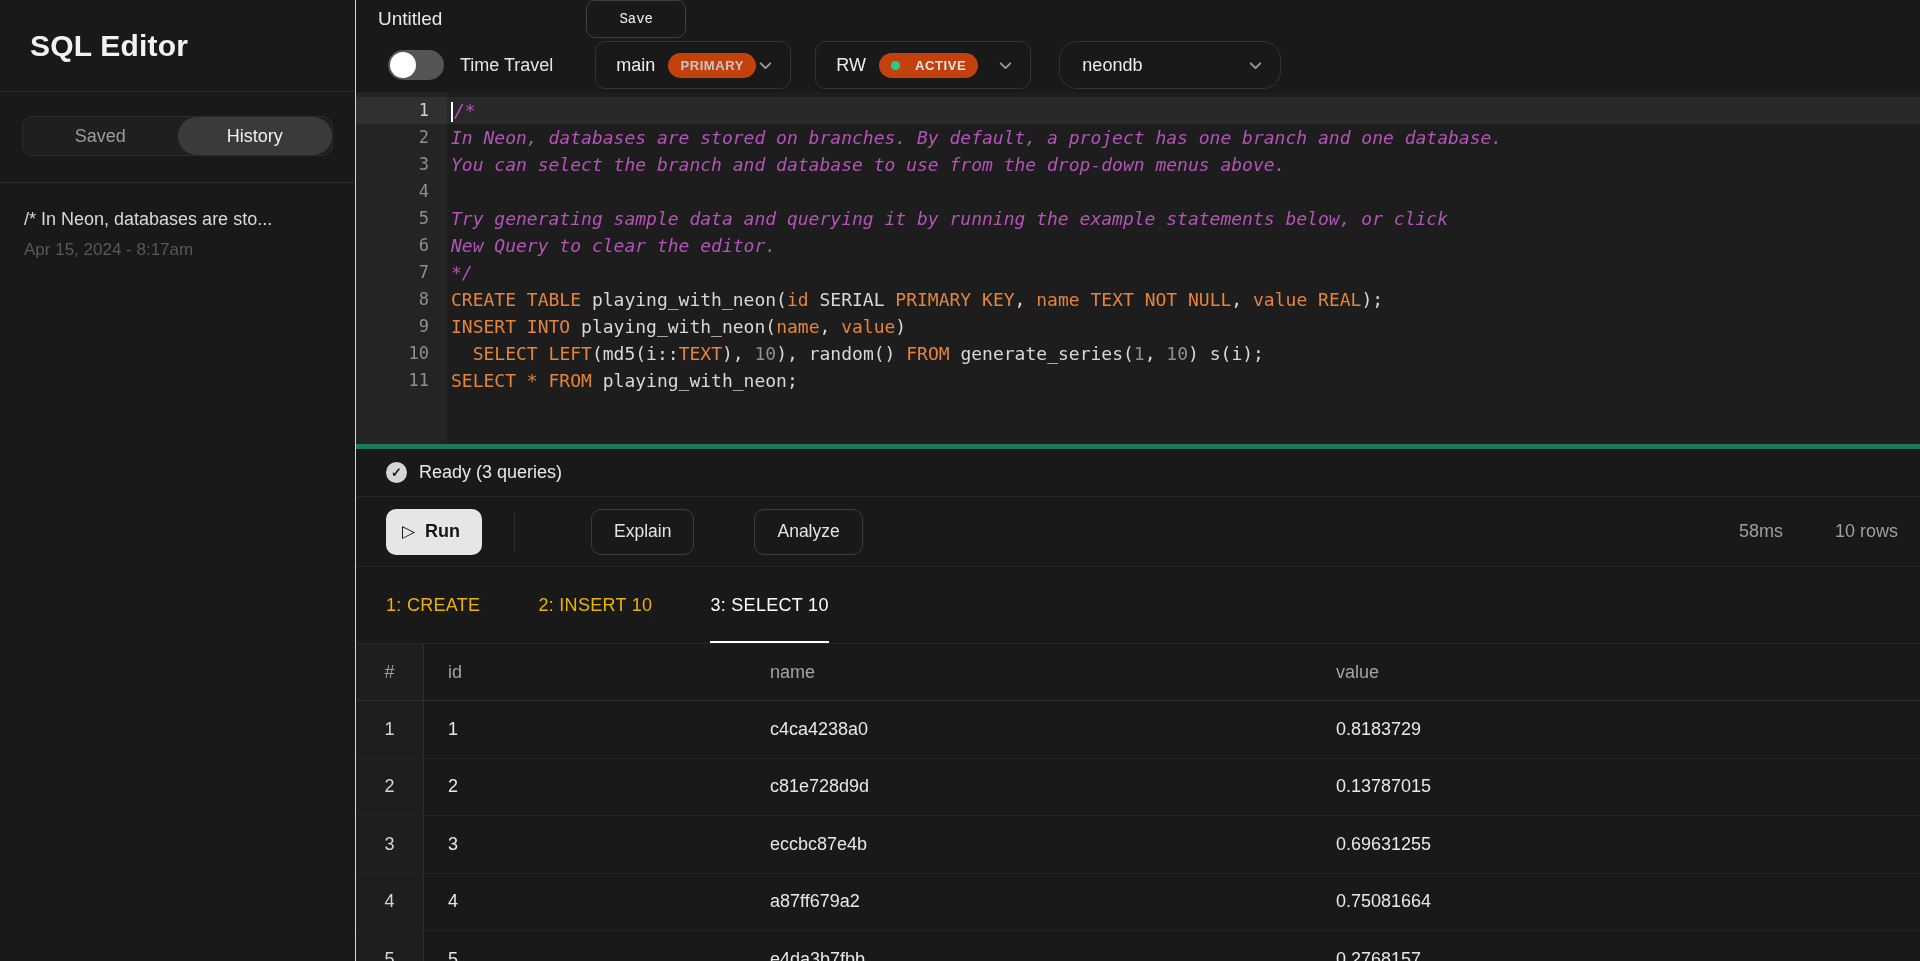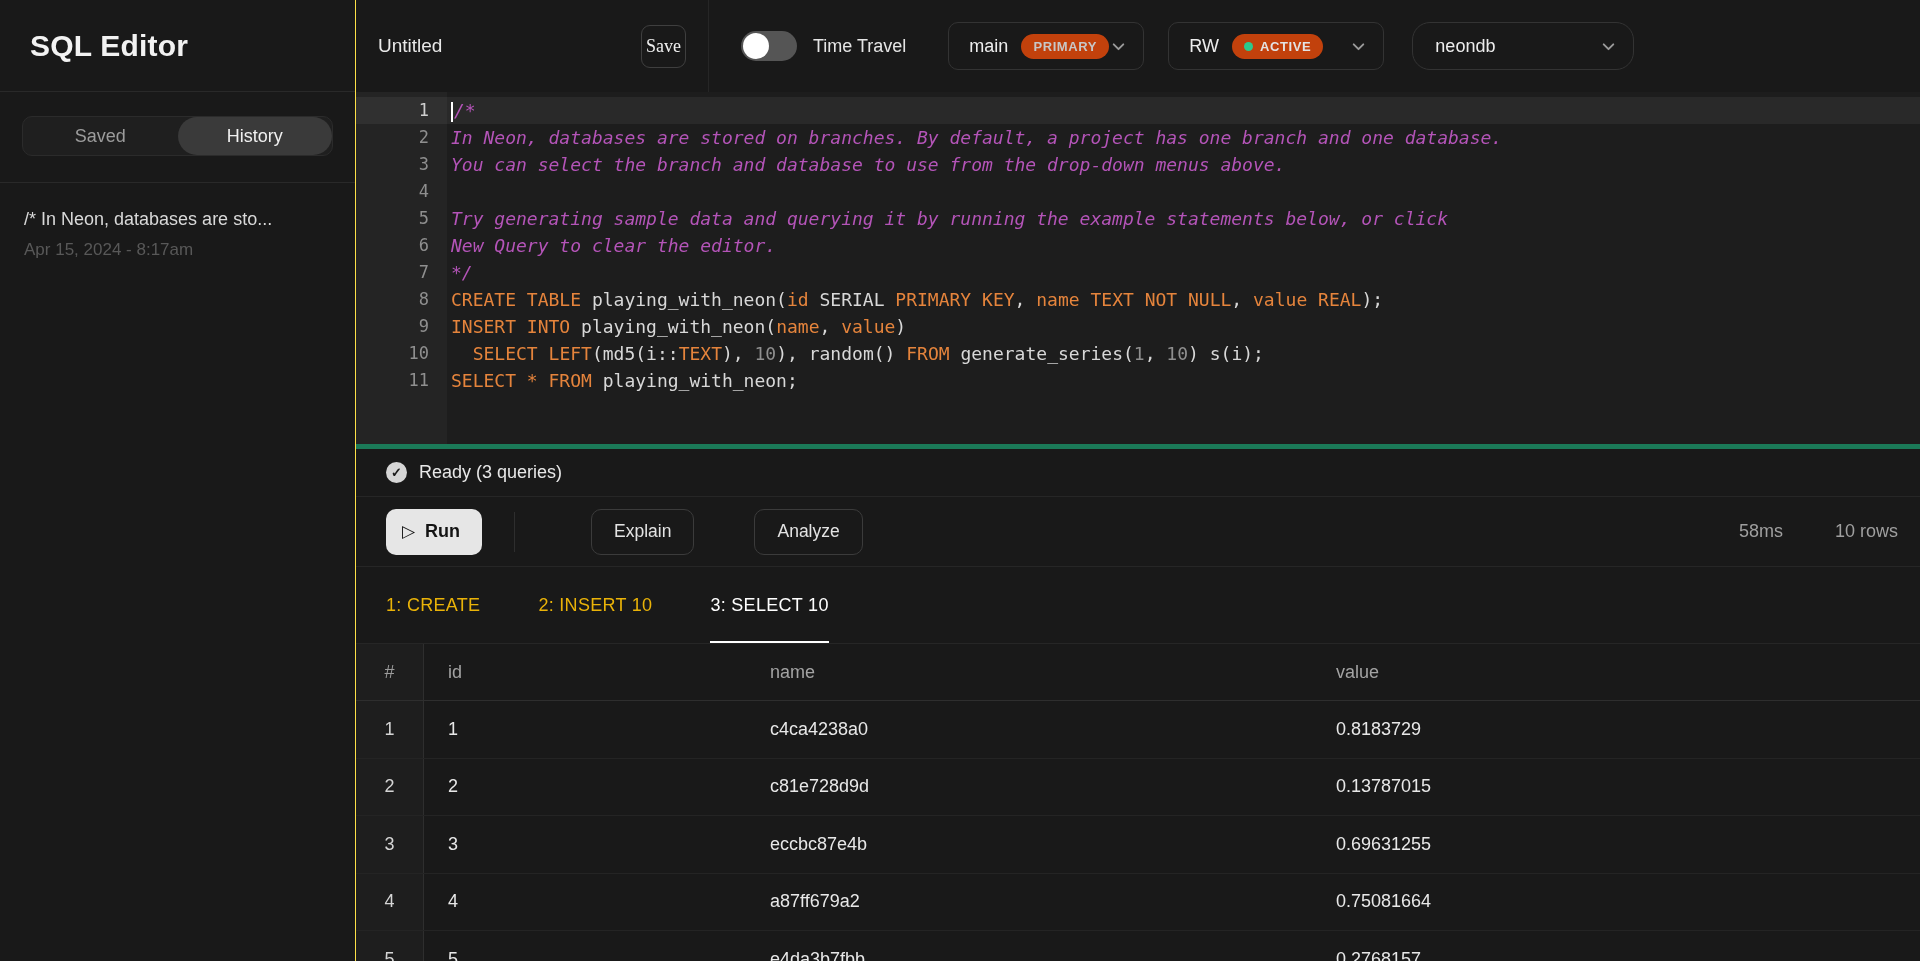--- a/index.html
+++ b/index.html
@@ -17,41 +17,41 @@
   .seg { flex:1; display:flex; align-items:center; justify-content:center; font-size:18px; color:#9c9c9c; cursor:default; }
   .seg.active { background:#3a3a3a; color:#f0f0f0; border-radius:19px; }
   .history-list { padding:26px 24px; }
   .history-title { font-size:18px; color:#d9d9d9; margin-bottom:10px; white-space:nowrap; overflow:hidden; }
   .history-time { font-size:17px; color:#585858; }
 
   
   .main { flex:1; display:flex; flex-direction:column; min-width:0; }
 
   
-  .topbar { height:92px; min-height:92px; background:#191919; display:flex; align-items:stretch; }
+  .topbar { height:92px; min-height:92px; background:#191919; display:flex; align-items:stretch;flex-direction:column; }
   .topbar-left { width:352px; min-width:352px; display:flex; align-items:center; justify-content:space-between;
                  padding:0 22px; }
   .query-title { font-size:19px; color:#e8e8e8; }
   .save-btn { background:transparent; border:1px solid #3f3f3f; border-radius:9px; color:#f0f0f0;
-              font-size:18px; font-family:Liberation Serif, serif; padding:10px 4px; cursor:pointer; }
+              font-size:14px; font-family:Liberation Mono, monospace; padding:10px 32px; cursor:pointer; }
   .topbar-sep { width:1px; background:#262626; }
   .topbar-right { flex:1; display:flex; align-items:center; }
   .toggle { width:56px; height:30px; border-radius:16px; background:#555555; margin-left:32px; position:relative; cursor:pointer; }
   .toggle .knob { position:absolute; left:2px; top:2px; width:26px; height:26px; border-radius:50%; background:#ffffff; }
   .toggle-label { font-size:18px; color:#e5e5e5; margin-left:16px; }
   .dd { display:flex; align-items:center; height:48px; border:1px solid #333333; border-radius:10px;
         background:transparent; cursor:pointer; }
   .dd-branch { width:196px; margin-left:42px; padding:0 16px 0 20px; }
   .dd-compute { width:216px; margin-left:24px; padding:0 16px 0 20px; }
   .dd-db { width:222px; margin-left:28px; padding:0 16px 0 22px; justify-content:space-between;border-radius:18px; }
   .dd-name { font-size:18px; color:#ededed; }
   .badge { background:#c2410c; border-radius:999px; padding:5px 12px; font-size:13px; font-weight:600;
            letter-spacing:.6px; color:#c7c7c7; margin-left:13px; display:flex; align-items:center; }
   .badge .dot { width:9px; height:9px; border-radius:50%; background:#2bca8c; margin-right:7px; }
-  .badge.active-badge { color:#e3e3e3; }
+  .badge.active-badge { color:#e3e3e3;gap:8px; }
   .chevron { margin-left:auto; display:flex; align-items:center; }
   .dd-db .chevron { margin-left:0; }
 
   
   .editor { height:352px; min-height:352px; background:#1d1d1d; position:relative; overflow:hidden; }
   .gutter-bg { position:absolute; left:0; top:0; bottom:0; width:91px; background:#242424; }
   .code-lines { position:relative; padding-top:5px; }
   .code-line { display:flex; height:27px; line-height:27px; font-family:"DejaVu Sans Mono", monospace; font-size:18px; }
   .code-line.active { background:rgba(255,255,255,0.055); }
   .ln { width:91px; min-width:91px; text-align:right; padding-right:18px; color:#8f8f8f; font-size:17px; }

